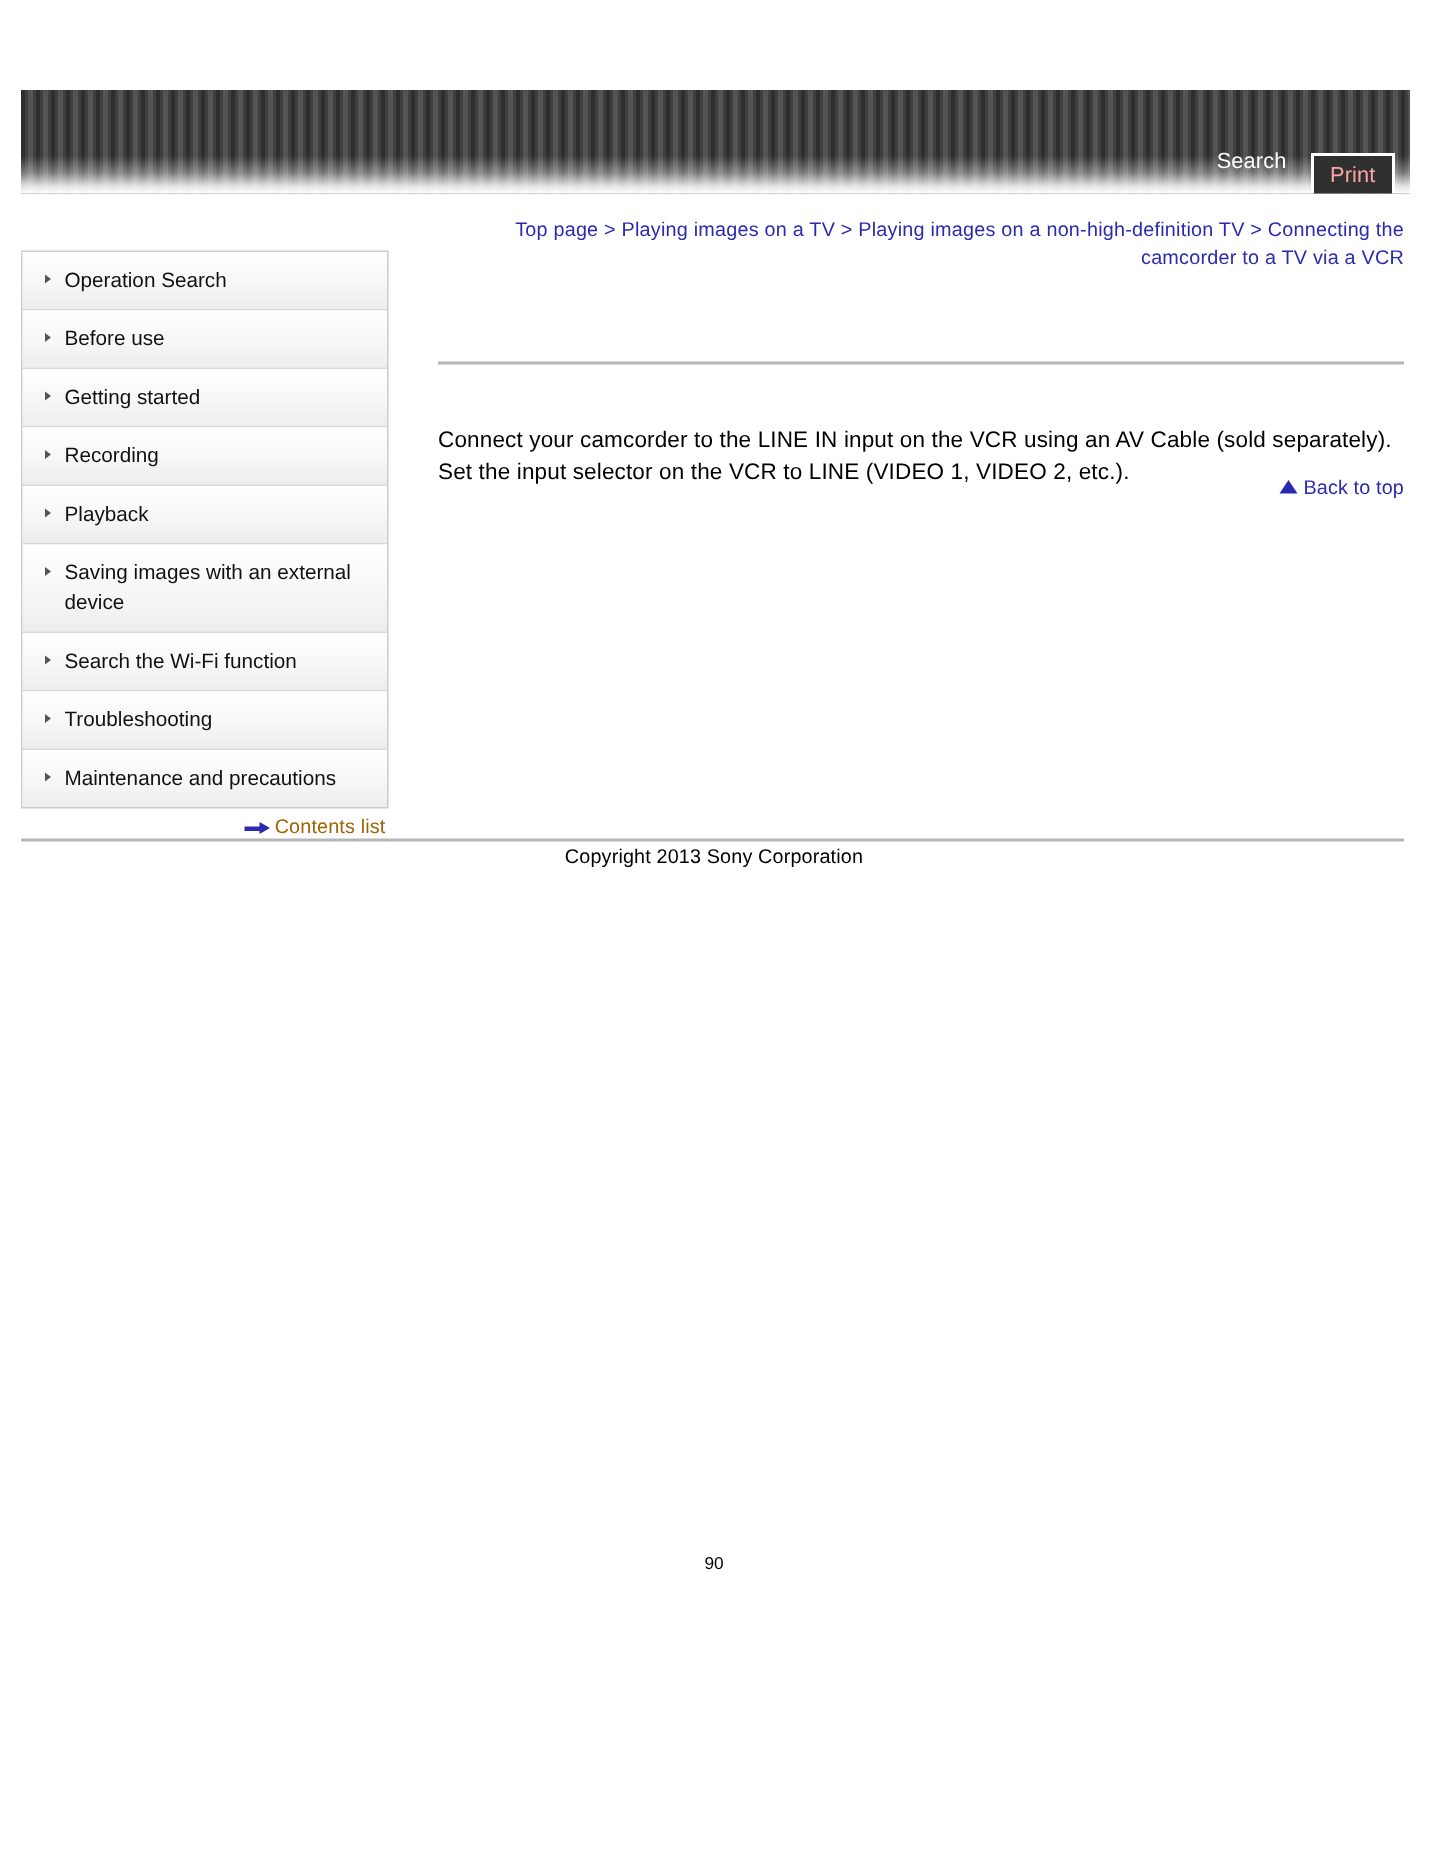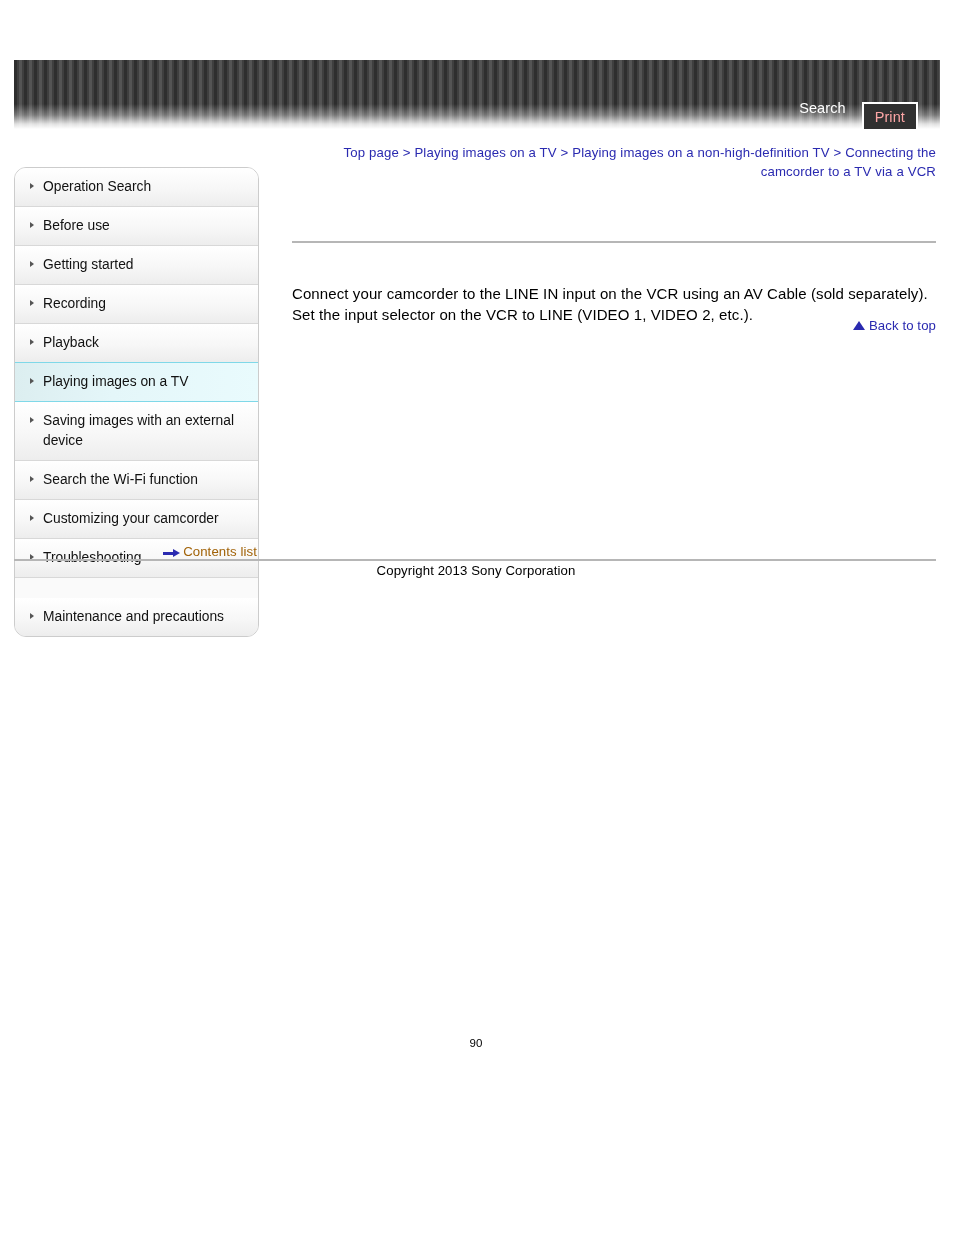--- a/index.html
+++ b/index.html
@@ -32,21 +32,21 @@
         rgba(255,255,255,1) 69px),
       repeating-linear-gradient(to right,
         #2e2e2e 0px, #2e2e2e 3px,
         #3f3f3f 3px, #3f3f3f 5px,
         #545454 5px, #545454 8px,
         #3f3f3f 8px, #3f3f3f 10px);
     overflow: hidden;
   }
   .header-controls {
     position: absolute;
-    right: 22px;
+    right: 10px;
     top: 22px;
     display: flex;
     align-items: center;
     gap: 16px;
   }
   .search-link {
     color: #ffffff;
     font-size: 14.5px;
     line-height: 1;
     text-decoration: none;
@@ -78,41 +78,40 @@
     letter-spacing: 0.15px;
   }
 
   
   .sidebar {
     position: absolute;
     left: 14px;
     top: 167px;
     width: 243px;
     border: 1px solid #cccccc;
-    border-radius: 12px;
+    border-radius: 0;
     background: #fafafa;
     box-sizing: content-box;
     overflow: hidden;
   }
   .nav-item {
     position: relative;
     display: block;
     padding: 9px 10px 9px 28px;
     font-size: 13.8px;
     line-height: 20px;
     color: #111111;
     text-decoration: none;
     background: linear-gradient(to bottom, #ffffff 0%, #f7f7f7 55%, #ededed 100%);
     border-bottom: 1px solid #d8d8d8;
     box-sizing: border-box;
     min-height: 31px;
   }
   .nav-item:last-child {
     border-bottom: none;
-    margin-top: 20px;
   }
   .nav-item .bullet {
     position: absolute;
     left: 15px;
     top: 15px;
     width: 0;
     height: 0;
     border-left: 4px solid #555555;
     border-top: 3.5px solid transparent;
     border-bottom: 3.5px solid transparent;
@@ -267,35 +266,27 @@
     <span>Getting started</span>
   </a>
   <a class="nav-item" href="#">
     <span class="bullet"></span>
     <span>Recording</span>
   </a>
   <a class="nav-item" href="#">
     <span class="bullet"></span>
     <span>Playback</span>
   </a>
-  <a class="nav-item active" href="#">
-    <span class="bullet"></span>
-    <span>Playing images on a TV</span>
-  </a>
   <a class="nav-item" href="#">
     <span class="bullet"></span>
     <span>Saving images with an external device</span>
   </a>
   <a class="nav-item" href="#">
     <span class="bullet"></span>
     <span>Search the Wi-Fi function</span>
-  </a>
-  <a class="nav-item" href="#">
-    <span class="bullet"></span>
-    <span>Customizing your camcorder</span>
   </a>
   <a class="nav-item" href="#">
     <span class="bullet"></span>
     <span>Troubleshooting</span>
   </a>
   <a class="nav-item" href="#">
     <span class="bullet"></span>
     <span>Maintenance and precautions</span>
   </a>
 </nav>

